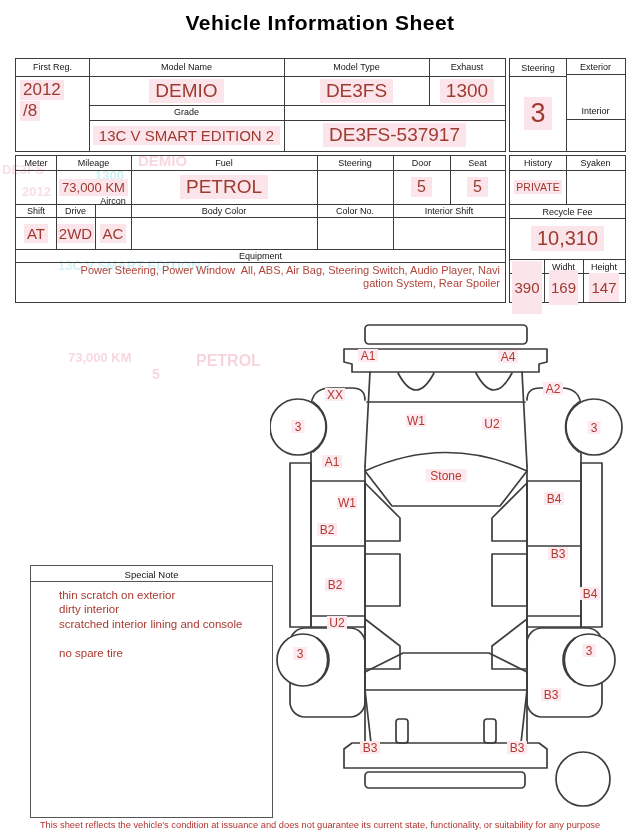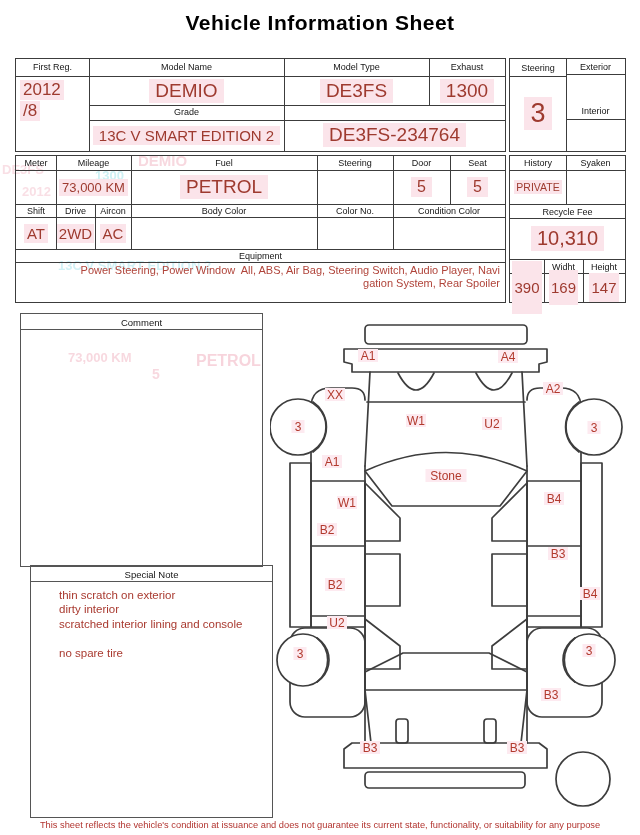--- a/index.html
+++ b/index.html
@@ -73,21 +73,21 @@
     <div class="val" style="left:268px;top:18px;width:145px;height:27px;font-size:19px">
         <span class="hl">DE3FS</span>
       </div>
     <div class="val" style="left:413px;top:18px;width:76px;height:27px;font-size:19px">
         <span class="hl">1300</span>
       </div>
     <div class="val" style="left:73px;top:62px;width:195px;height:28px;font-size:15px">
         <span class="hl">13C V SMART EDITION 2</span>
       </div>
     <div class="val" style="left:268px;top:62px;width:221px;height:28px;font-size:19px">
-        <span class="hl">DE3FS-234764</span>
+        <span class="hl">DE3FS-537917</span>
       </div>
   </div>
 
   <div class="box" style="left:509px;top:58px;width:115px;height:92px">
     <div class="vl" style="left:56px;top:0;height:92px"></div>
     <div class="hln" style="left:0;top:17px;width:56px"></div>
     <div class="hln" style="left:56px;top:15px;width:59px"></div>
     <div class="hln" style="left:56px;top:60px;width:59px"></div>
     <div class="hdr" style="left:0;top:4px;width:56px">Steering</div>
     <div class="hdr" style="left:56px;top:3px;width:59px">Exterior</div>
@@ -129,24 +129,24 @@
     <div class="val" style="left:301px;top:14px;width:76px;height:34px;font-size:14px"></div>
     <div class="val" style="left:377px;top:14px;width:57px;height:34px;font-size:16px">
         <span class="hl">5</span>
       </div>
     <div class="val" style="left:434px;top:14px;width:55px;height:34px;font-size:16px">
         <span class="hl">5</span>
       </div>
 
     <div class="hdr" style="left:0;top:50px;width:40px">Shift</div>
     <div class="hdr" style="left:40px;top:50px;width:39px">Drive</div>
-    <div class="hdr" style="left:79px;top:50px;width:36px">Aircon</div>
+    <div class="hdr" style="left:79px;top:40px;width:36px">Aircon</div>
     <div class="hdr" style="left:115px;top:50px;width:186px">Body Color</div>
     <div class="hdr" style="left:301px;top:50px;width:76px">Color No.</div>
-    <div class="hdr" style="left:377px;top:50px;width:112px">Condition Color</div>
+    <div class="hdr" style="left:377px;top:50px;width:112px">Interior Shift</div>
 
     <div class="val" style="left:0;top:61px;width:40px;height:32px;font-size:15px">
         <span class="hl" style="padding:1px 3px">AT</span>
       </div>
     <div class="val" style="left:40px;top:61px;width:39px;height:32px;font-size:15px">
         <span class="hl" style="padding:1px 2px">2WD</span>
       </div>
     <div class="val" style="left:79px;top:61px;width:36px;height:32px;font-size:15px">
         <span class="hl" style="padding:1px 3px">AC</span>
       </div>
@@ -187,25 +187,20 @@
         <span class="hl" style="padding:18px 2px">390</span>
       </div>
     <div class="val" style="left:34px;top:117px;width:39px;height:29px;font-size:15px">
         <span class="hl" style="padding:9px 2px">169</span>
       </div>
     <div class="val" style="left:73px;top:117px;width:42px;height:29px;font-size:15px">
         <span class="hl" style="padding:6px 2px">147</span>
       </div>
   </div>
 
-  <div class="box" style="left:20px;top:313px;width:241px;height:252px;border-color:#555">
-    <div class="hdr" style="left:0;top:3px;width:241px;font-size:9.5px">Comment</div>
-    <div class="hln" style="left:0;top:15px;width:241px;background:#555"></div>
-    <div class="notes" style="left:8px;top:22px;width:225px"></div>
-  </div>
 
   <div class="box" style="left:30px;top:565px;width:241px;height:251px;border-color:#555">
     <div class="hdr" style="left:0;top:3px;width:241px;font-size:9.5px">Special Note</div>
     <div class="hln" style="left:0;top:15px;width:241px;background:#555"></div>
     <div class="notes" style="left:10px;top:22px;width:222px">thin scratch on exterior
 dirty interior
 scratched interior lining and console
 
 no spare tire</div>
   </div>

